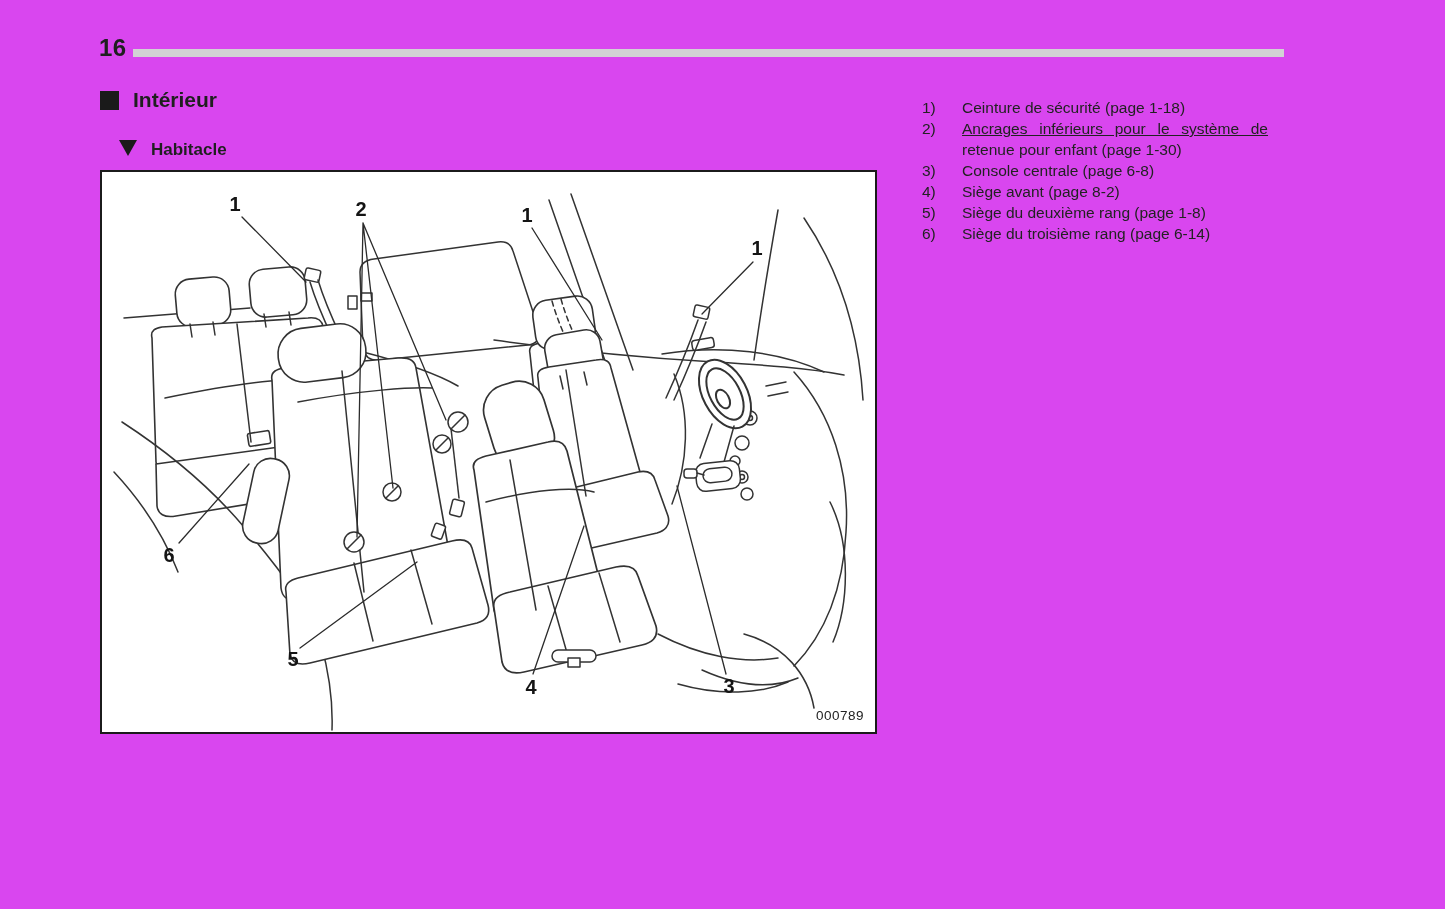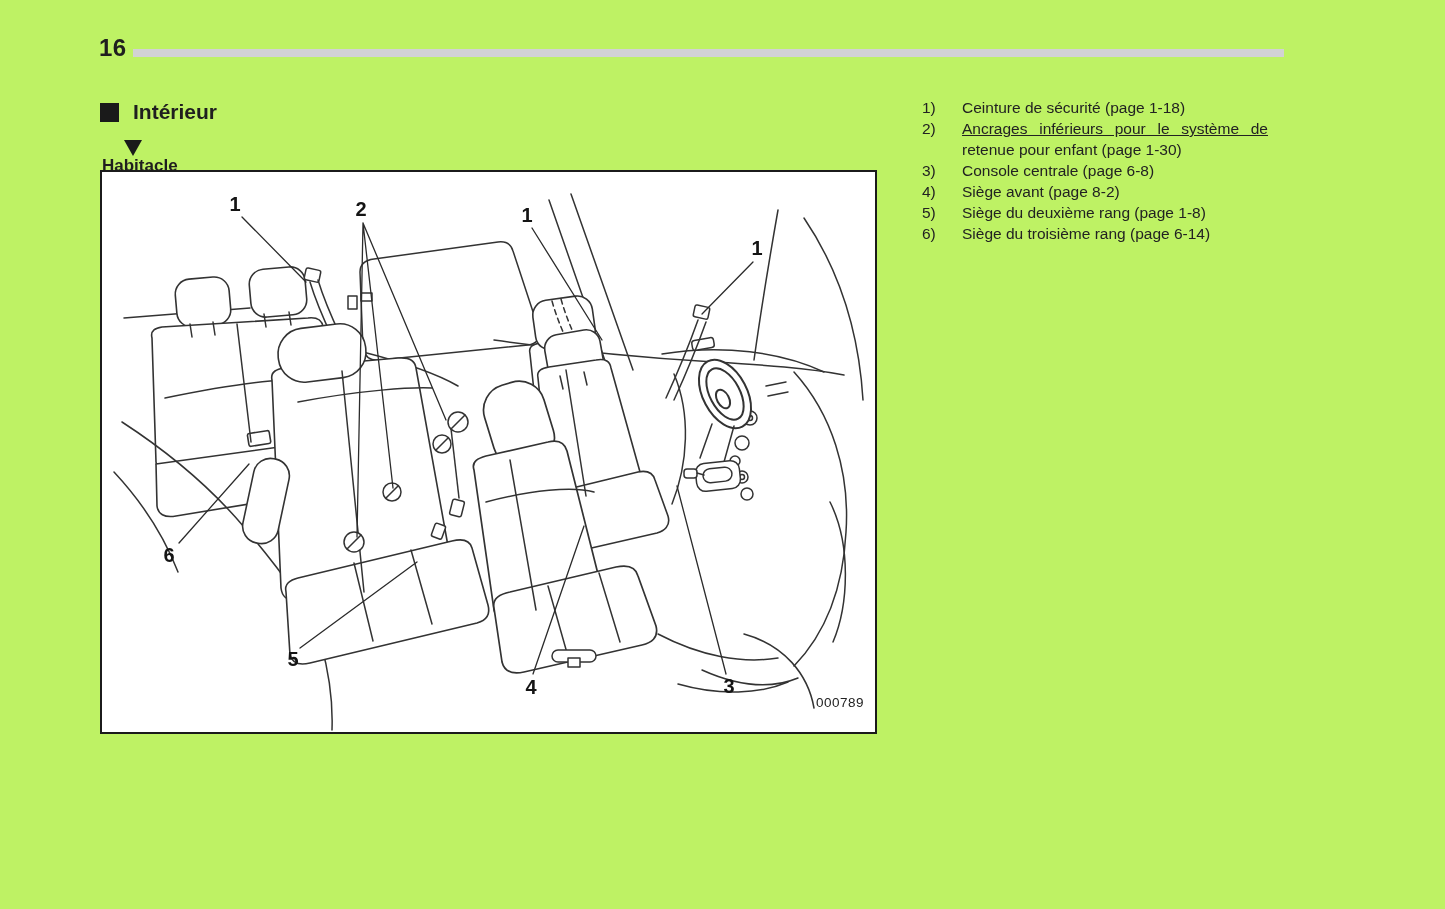--- a/index.html
+++ b/index.html
@@ -1,39 +1,39 @@
 <!DOCTYPE html>
 <html><head>
 <meta charset="utf-8">
 <style>
   * { margin:0; padding:0; box-sizing:border-box; }
   html,body { width:1445px; height:909px; background:#ffffff; overflow:hidden;
     font-family:"Liberation Sans", sans-serif; color:#1f1f1f; }
-  .page { position:relative; width:1445px; height:909px; background:#bef264;padding-left:36px; }
+  .page { position:relative; width:1445px; height:909px; background:#d946ef;padding-left:36px; }
 
   
   .page-num { position:absolute; left:99px; top:34px; font-size:24px; font-weight:bold; letter-spacing:0.5px; }
   .head-bar { position:absolute; left:133px; top:49px; width:1151px; height:8px; background:#d2d2d4; }
 
   
-  .sec-head { position:absolute; left:100px; top:100px; display:flex; align-items:center;justify-content:space-between; }
+  .sec-head { position:absolute; left:100px; top:88px; display:flex; align-items:center;justify-content:space-between; }
   .sec-sq { width:19px; height:19px; background:#1a1a1a; margin-right:14px; flex:none; }
   .sec-title { font-size:21px; font-weight:bold; }
-  .sub-head { position:absolute; left:102px; top:140px; display:flex; align-items:center;flex-direction:column; }
+  .sub-head { position:absolute; left:119px; top:140px; display:flex; align-items:flex-start; }
   .sub-tri { width:0; height:0; border-left:9.5px solid transparent; border-right:9.5px solid transparent;
     border-top:16px solid #1a1a1a; margin-right:14px; flex:none; }
   .sub-title { font-size:17px; font-weight:bold; }
 
   
   .figure { position:absolute; left:100px; top:170px; width:777px; height:564px;
     border:2px solid #1b1b1b; background:#fff; }
   .figure svg { position:absolute; left:0; top:0; }
   .callout { position:absolute; width:24px; text-align:center; font-size:20px; font-weight:bold;
     color:#141414; line-height:24px; }
-  .fig-code { position:absolute; right:11px; bottom:22px; font-size:13.5px; color:#222; letter-spacing:0.5px; }
+  .fig-code { position:absolute; right:11px; bottom:9px; font-size:13.5px; color:#222; letter-spacing:0.5px; }
 
   
   .legend { position:absolute; left:922px; top:97px; width:348px; font-size:15.5px; line-height:21px; color:#222; }
   .lg-row { display:grid; grid-template-columns:40px 306px; }
   .lg-num { }
   .lg-text { }
   .lg-just { display:block; text-align:justify; text-align-last:justify; white-space:nowrap;text-decoration:underline; }
   .lg-just2 { display:block; }
 </style>
 </head>

